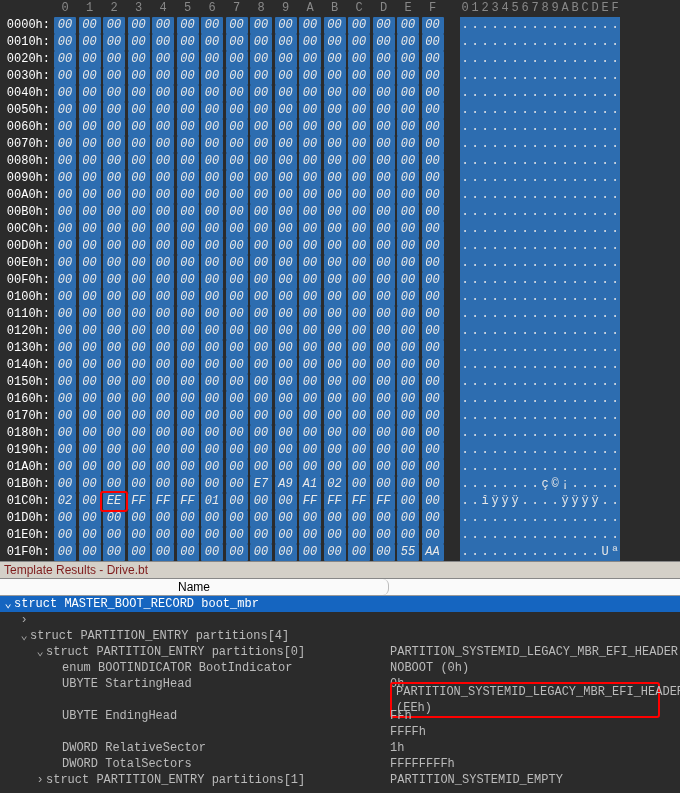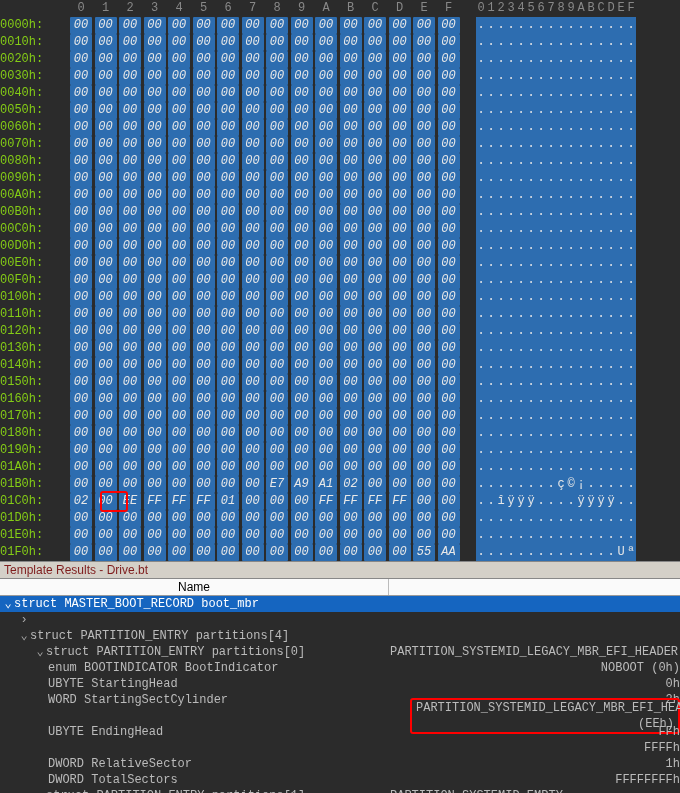--- a/index.html
+++ b/index.html
@@ -12,22 +12,23 @@
     width: 680px;
   }
   .hex-header, .hex-row {
     display: flex;
     align-items: center;
     line-height: 17px;
     height: 17px;
   }
   .offset-col {
     width: 50px;
-    color: #84cc16;
-    padding-right: 20px;
+    color: #ffffff;
+    text-align: right;
+    padding-right: 4px;
     flex-shrink: 0;
   }
   .bytes-col {
     width: 392px;
     flex-shrink: 0;
   }
   .ascii-col {
     width: 162px;
     flex-shrink: 0;
   }
@@ -86,20 +87,21 @@
     border-bottom:1px solid #999;
   }
   .tree-header .th-name {
     flex:0 0 380px;
     padding:1px 4px;
     border-right:1px solid #bbb;
     font-family:Tahoma,sans-serif;
     font-size:12px;
     color:#000;
     text-align:center;
+    border-radius:6px;
   }
   .tree {
     background:#2b2b2b;
     font-family: Consolas,"Courier New",monospace;
     font-size:12px;
   }
   .tnode {
     display:flex;
     align-items:center;
     height:16px;
@@ -134,21 +136,21 @@
     border:2px solid red;
     border-radius:3px;
     padding:0 4px 0 4px;
     color:#bbb;
     display:inline-block;
     width:258px;
   }
   .indent0{padding-left:2px;}
   .indent1{padding-left:18px;}
   .indent2{padding-left:34px;}
-  .indent3{padding-left:36px;text-align:right;}
+  .indent3{padding-left:50px;}
 </style>
 </head>
 <body>
 
 <div class="hex-container">
   <div class="hex-header">
     <span class="offset-col"></span>
     <span class="bytes-col" id="col-headers">
         <span class="byte" style="background: transparent; color: rgb(136, 136, 136);">0</span>
         <span class="byte" style="background: transparent; color: rgb(136, 136, 136);">1</span>
@@ -1463,25 +1465,20 @@
     <div class="tnode indent3">
       <span class="arrow"> </span>
       <span class="label">enum BOOTINDICATOR BootIndicator</span>
       <span class="value">NOBOOT (0h)</span>
     </div>
     <div class="tnode indent3">
       <span class="arrow"> </span>
       <span class="label">UBYTE StartingHead</span>
       <span class="value">0h</span>
     </div>
-    <div class="tnode indent3">
-      <span class="arrow"> </span>
-      <span class="label">WORD StartingSectCylinder</span>
-      <span class="value">2h</span>
-    </div>
     <div class="tnode indent3 hl">
       <span class="arrow"> </span>
       <span class="value"><span class="value-redbox">PARTITION_SYSTEMID_LEGACY_MBR_EFI_HEADER (EEh)</span></span>
     </div>
     <div class="tnode indent3">
       <span class="arrow"> </span>
       <span class="label">UBYTE EndingHead</span>
       <span class="value">FFh</span>
     </div>
     <div class="tnode indent3">

